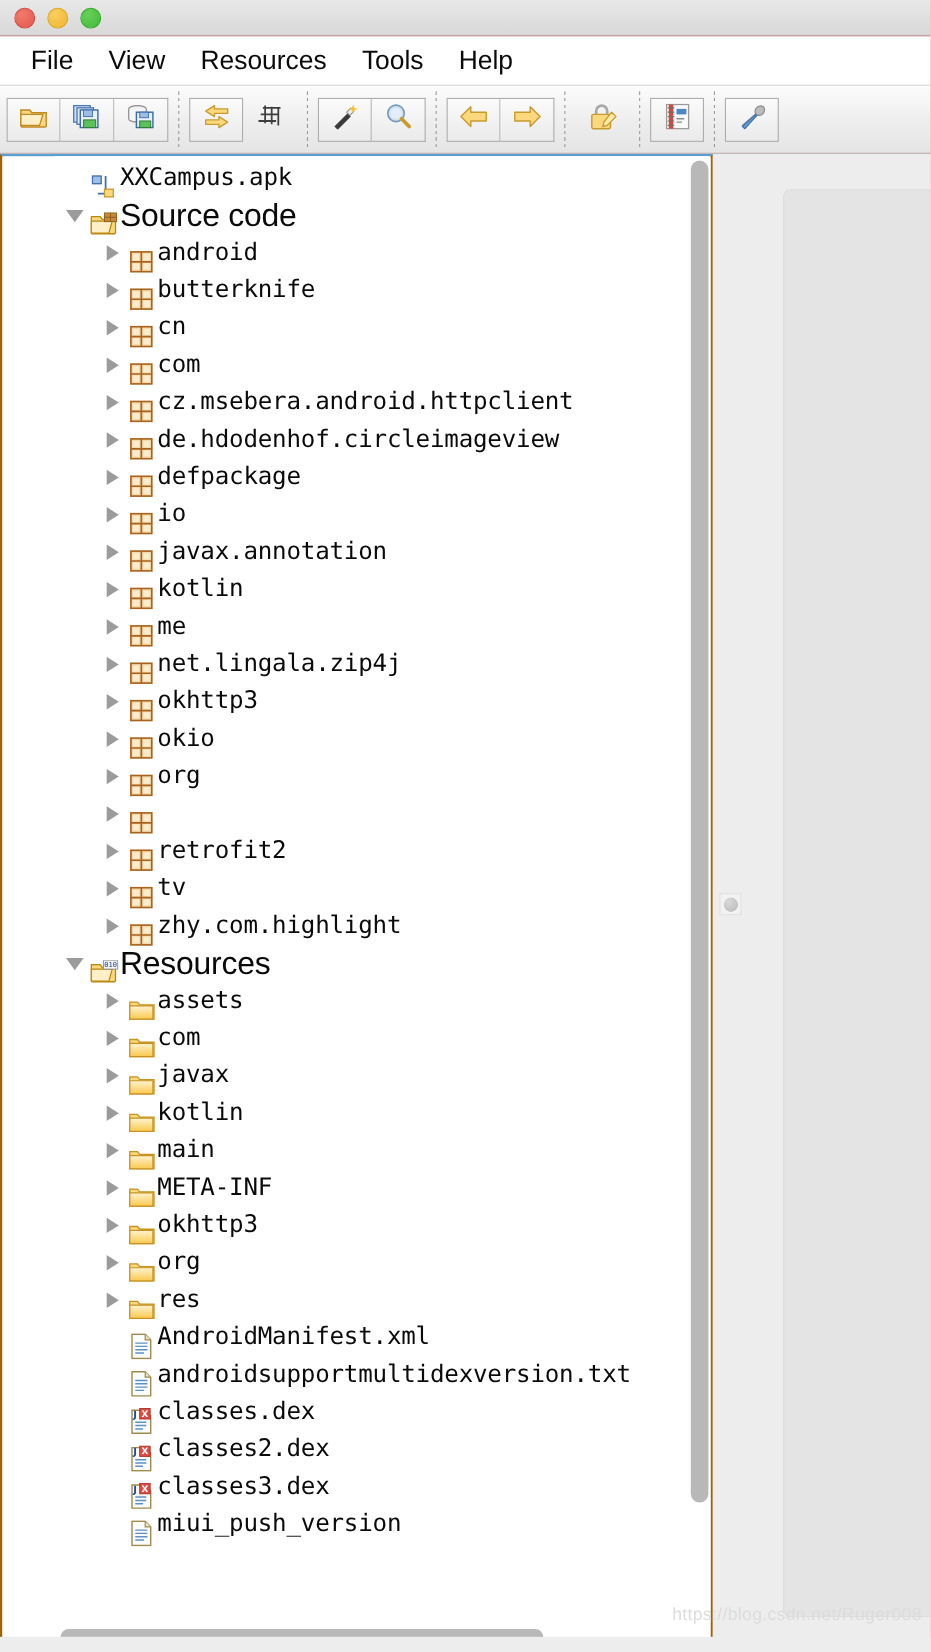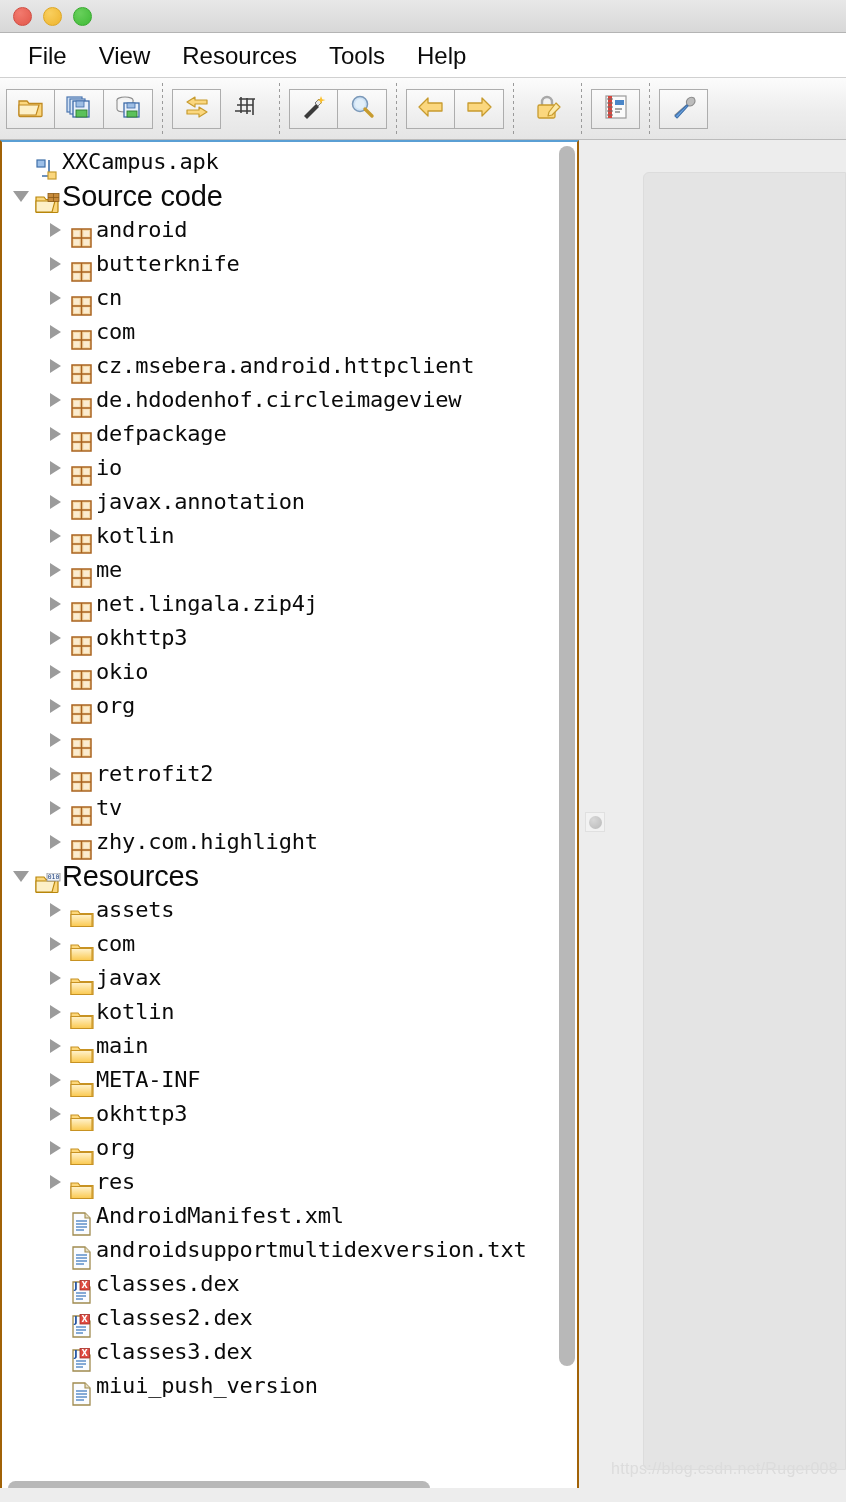--- a/index.html
+++ b/index.html
@@ -85,28 +85,29 @@
   .body {
     flex: 1 1 auto;
     display: flex;
     min-height: 0;
     background: #ededed;
     position: relative;
   }
 
   
   .tree-panel {
-    width: 579px;
+    width: 648px;
     flex: none;
     border: 2px solid #a16207;
     border-top: 2px solid #5a9fd4;
     background: #ffffff;
     display: flex; flex-direction: column;
     position: relative;
     overflow: hidden;
+    padding-left: 47px;
   }
   .tree-scrollarea {
     flex: 1 1 auto;
     display: flex;
     min-height: 0;
     overflow: hidden;
     background: #ffffff;
   }
   .tree-list {
     flex: 1 1 auto;

